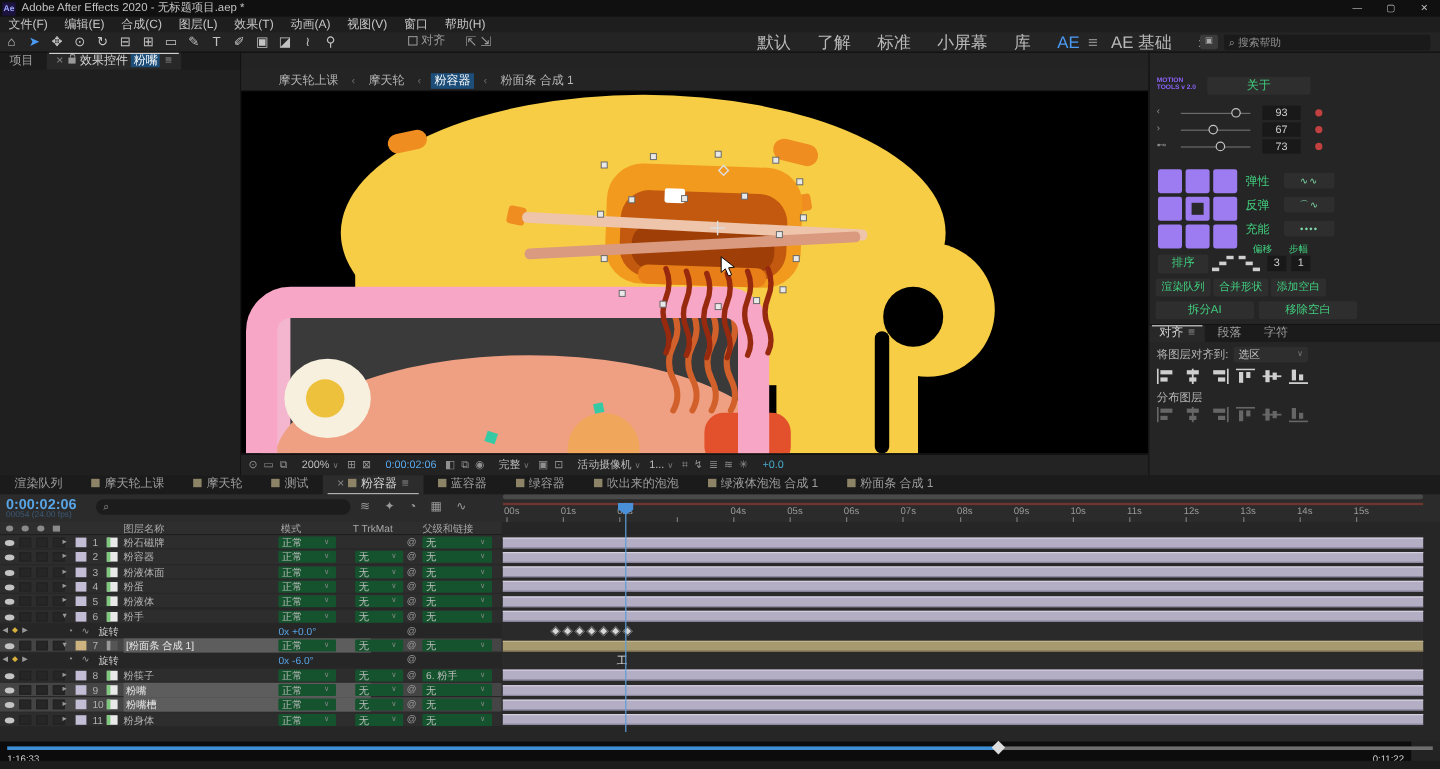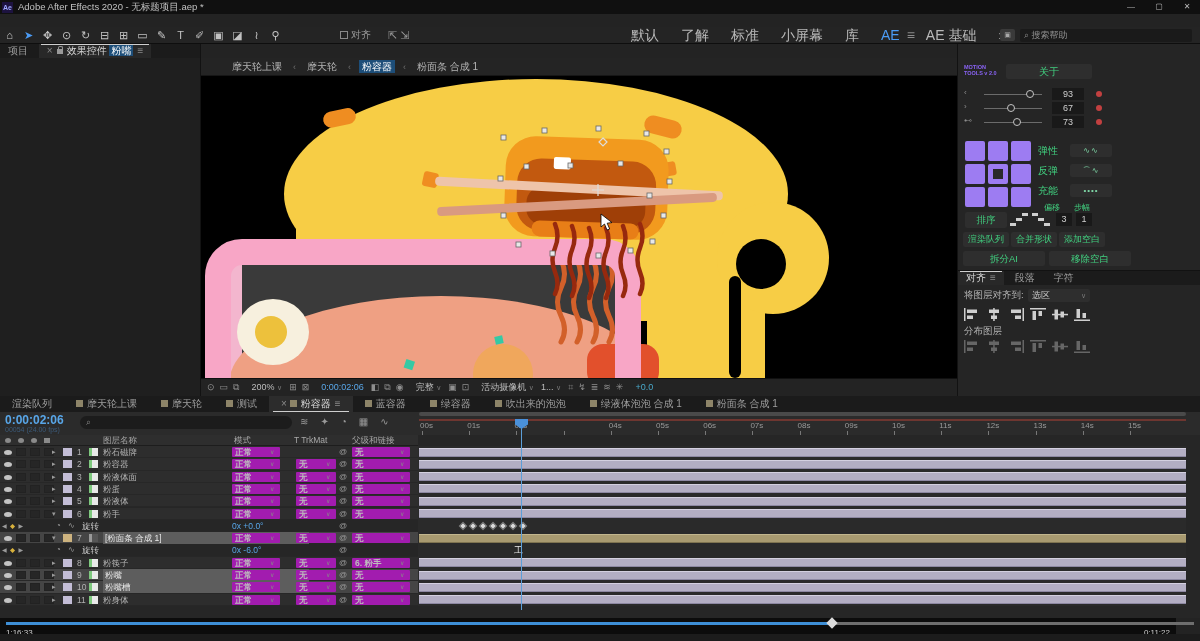--- a/index.html
+++ b/index.html
@@ -123,22 +123,22 @@
   .eye{position:absolute;left:4px;top:4px;width:8px;height:5px;background:#c4c4c4;border-radius:50%;}
   .swbox{position:absolute;top:2px;width:10px;height:8px;background:#262626;border:1px solid #222;}
   .xarr{position:absolute;left:52px;top:0;color:#9a9a9a;font-size:7px;}
   .swatch{position:absolute;left:63px;top:2px;width:9px;height:8px;background:#c3bdd6;}
   .swatch.tan{background:#cdb37f;}
   .lnum{position:absolute;left:77px;top:0;color:#b0b0b0;}
   .licon{position:absolute;left:89px;top:2px;width:9px;height:8px;background:#e9e9e9;border-left:3px solid #7ec87e;}
   .licon.comp{background:#555;border-left:3px solid #999;}
   .lname{position:absolute;left:103px;top:0;white-space:nowrap;}
   .lname.hlname{background:#5d5d5d;color:#e8e8e8;width:206px;padding-left:2px;}
-  .cell{position:absolute;top:1px;height:10px;background:#a21caf;border-radius:1px;color:#bdbdbd;
-        padding:0 3px;line-height:10px;font-weight:bold;}
+  .cell{position:absolute;top:1px;height:10px;background:#14532d;border-radius:1px;color:#bdbdbd;
+        padding:0 3px;line-height:10px;}
   .cellv{position:absolute;top:1px;color:#888;font-size:6px;line-height:10px;}
   .linkat{position:absolute;left:339px;top:0;color:#9a9a9a;font-size:8px;}
   .bar{position:absolute;left:419px;top:1.5px;width:767px;height:9px;background:#b3aec3;
        border-top:1px solid #d4d0e0;border-bottom:1px solid #8d88a2;}
   .bar.comp{background:#a89a70;border-top-color:#c2b68e;border-bottom-color:#7e7350;}
   .kfnav{position:absolute;left:2px;top:0;font-size:6px;color:#9a9a9a;letter-spacing:1px;}
   .kfnav b{color:#d8b13c;}
   .stopw{position:absolute;left:56px;top:0;color:#9a9a9a;font-size:8px;}
   .graphi{position:absolute;left:68px;top:0;color:#9a9a9a;font-size:8px;}
   .plabel{position:absolute;left:82px;top:0;color:#c9c9c9;}
@@ -163,20 +163,21 @@
 <div id="app">
 
   <div class="abs" id="titlebar">
     <div class="abs" id="ae-logo">Ae</div>
     <div class="abs" id="title-text">Adobe After Effects 2020 - 无标题项目.aep *</div>
     <div class="abs winbtn" style="left:1118px">—</div>
     <div class="abs winbtn" style="left:1146px">▢</div>
     <div class="abs winbtn" style="left:1174px">✕</div>
   </div>
 
+  <div class="abs" id="menubar"><span class="mi">文件(F)</span><span class="mi">编辑(E)</span><span class="mi">合成(C)</span><span class="mi">图层(L)</span><span class="mi">效果(T)</span><span class="mi">动画(A)</span><span class="mi">视图(V)</span><span class="mi">窗口</span><span class="mi">帮助(H)</span></div>
 
   <div class="abs" id="toolbar">
     <span id="tools"><span class="tool">⌂</span><span class="tool sel">➤</span><span class="tool">✥</span><span class="tool">⊙</span><span class="tool">↻</span><span class="tool">⊟</span><span class="tool">⊞</span><span class="tool">▭</span><span class="tool">✎</span><span class="tool">T</span><span class="tool">✐</span><span class="tool">▣</span><span class="tool">◪</span><span class="tool">≀</span><span class="tool">⚲</span></span>
     <span class="abs" id="align-toggle"><span class="chk"></span><span>对齐</span></span>
     <span class="abs" id="tb-right-icons">⇱  ⇲</span>
     <span class="abs" id="workspaces"><span class="ws">默认</span><span class="ws">了解</span><span class="ws">标准</span><span class="ws">小屏幕</span><span class="ws">库</span><span class="ws cur">AE</span><span class="hamb">≡</span><span class="ws">AE 基础</span><span class="ws">»</span></span>
     <span class="abs" id="apps-icon">▣</span>
     <span class="abs" id="searchbox"><span>⌕</span> <span>搜索帮助</span></span>
   </div>
 

